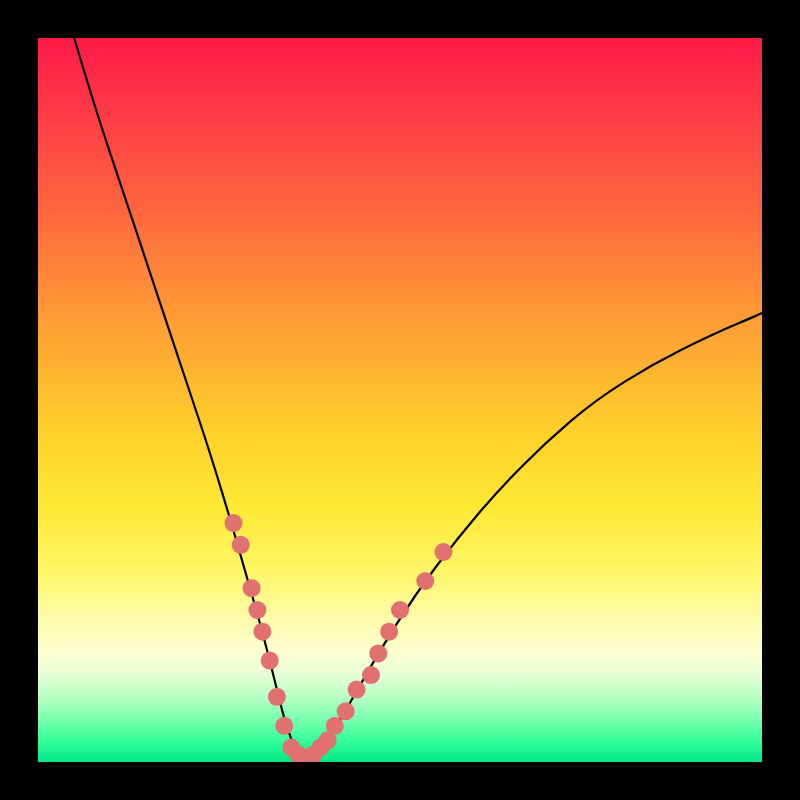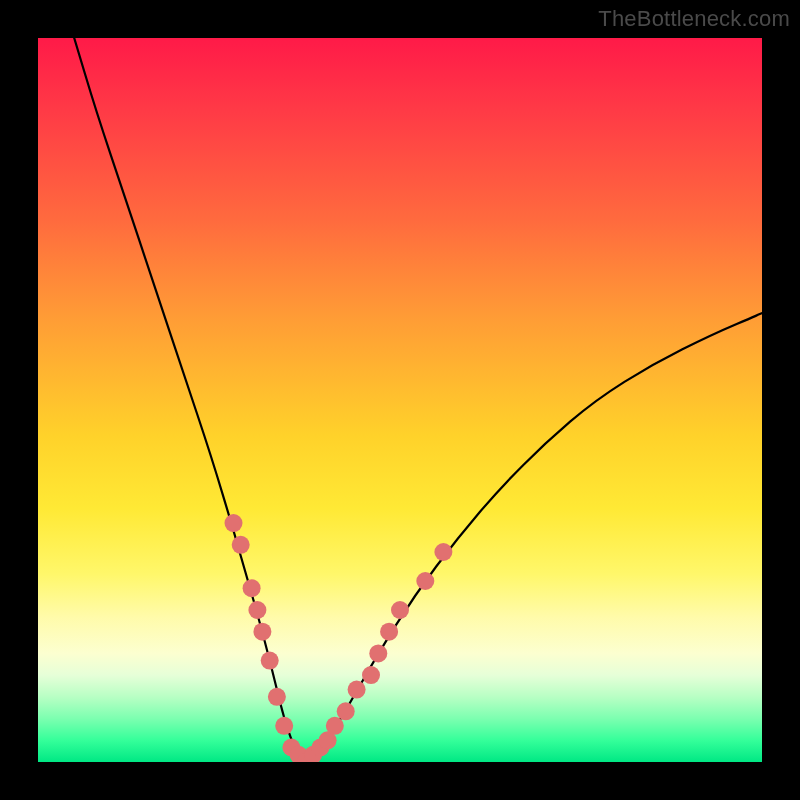--- a/index.html
+++ b/index.html
@@ -95,14 +95,13 @@
           <circle cx="333.0" cy="637.1" r="9" fill="#e17070"></circle>
           <circle cx="340.3" cy="615.4" r="9" fill="#e17070"></circle>
           <circle cx="351.1" cy="593.7" r="9" fill="#e17070"></circle>
           <circle cx="362.0" cy="572.0" r="9" fill="#e17070"></circle>
           <circle cx="387.3" cy="543.0" r="9" fill="#e17070"></circle>
           <circle cx="405.4" cy="514.0" r="9" fill="#e17070"></circle>
         </g>
     </svg>
   </div>
 
-  <div class="watermark">TheBottleneck.com</div>
 </div>
 
 </body></html>

